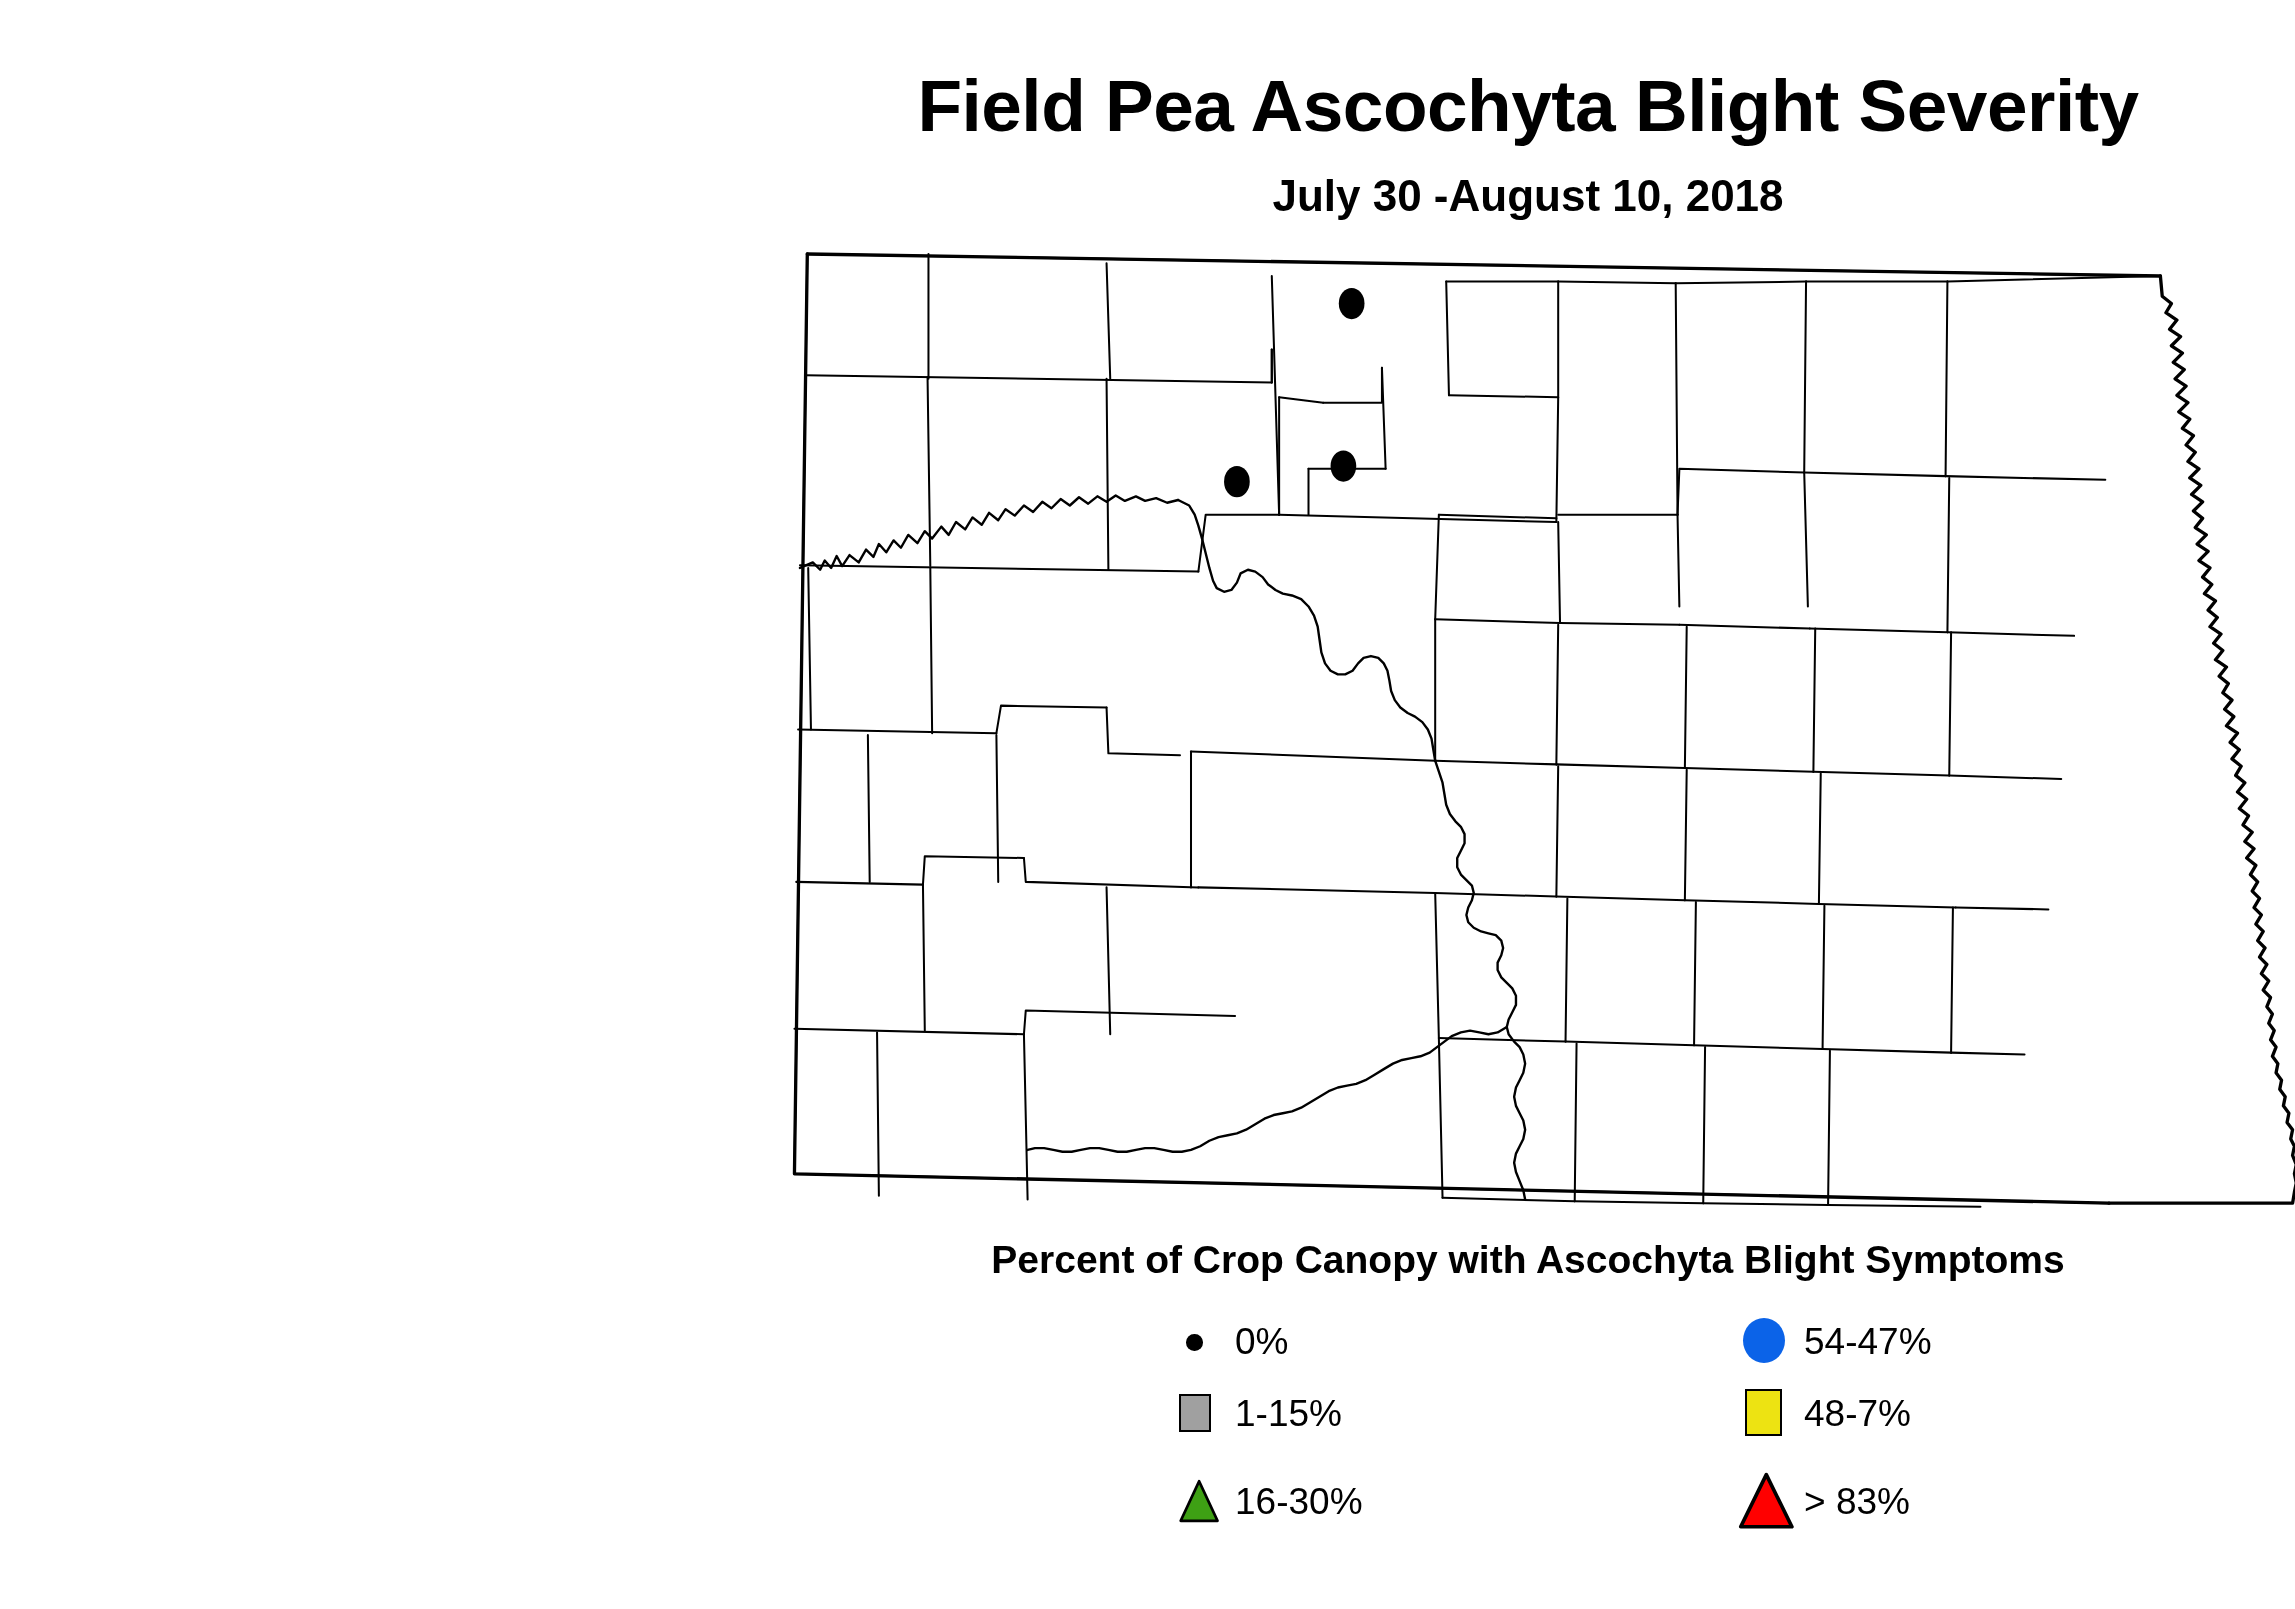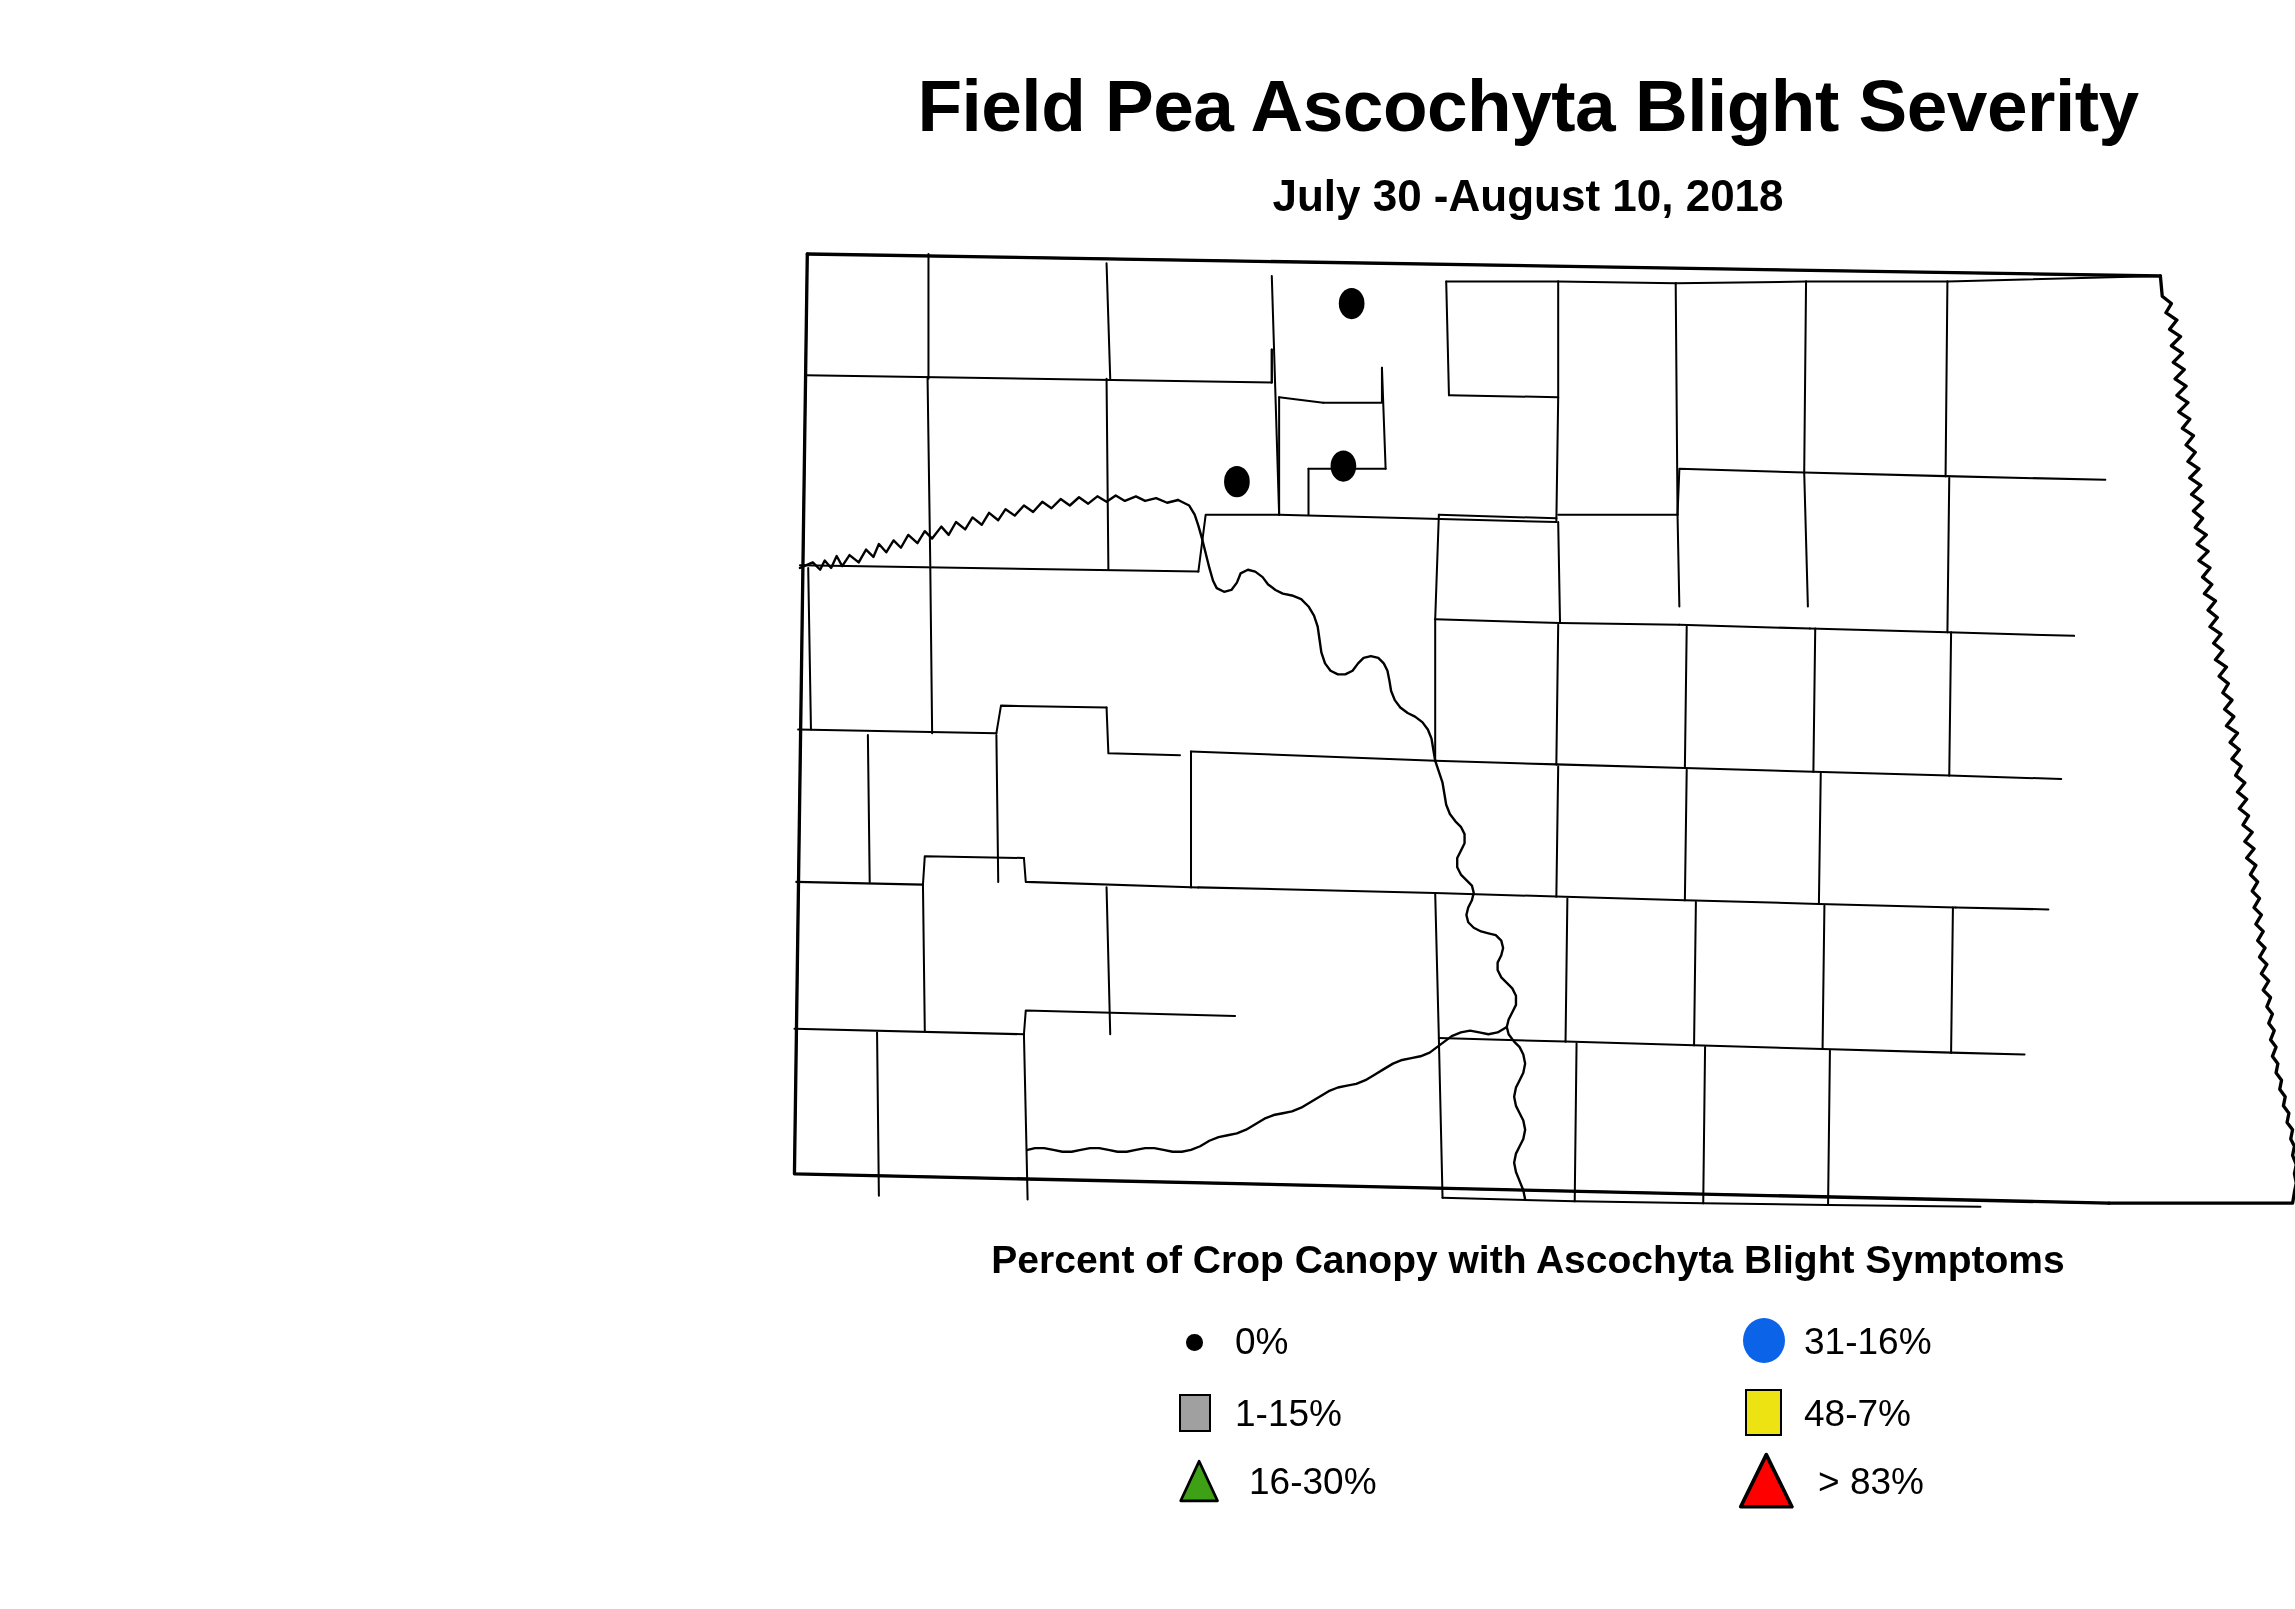--- a/index.html
+++ b/index.html
@@ -34,21 +34,21 @@
   .lgsym{width:69px;height:60px;position:relative;flex:0 0 69px;}
   .lglabel{font-size:37px;line-height:1;white-space:nowrap;}
 
   .sym-dot{position:absolute;left:17.4px;top:22px;width:17.4px;height:17.4px;border-radius:50%;background:#000;}
   .sym-sq{position:absolute;left:10px;top:12px;width:34px;height:39px;border:2.8px solid #000;box-sizing:border-box;}
 
   .col-left{left:0;}
   .col-right{left:569px;}
   .r1{top:0;}
   .r2{top:72px;}
-  .r3{top:140px;gap:14px;}
+  .r3{top:160px;}
 </style>
 </head>
 <body>
 
 <div id="title">Field Pea Ascochyta Blight Severity</div>
 <div id="subtitle">July 30 -August 10, 2018</div>
 
 <div id="mapwrap">
 <svg id="ndmap" viewBox="0 0 1780 1080" preserveAspectRatio="xMidYMid meet">
 
@@ -268,21 +268,21 @@
         <polygon points="72,22 112,108 32,108" fill="#3EA014" stroke="#000" stroke-width="6" stroke-linejoin="round"></polygon>
       </svg>
     </div>
     <div class="lglabel">16-30%</div>
   </div>
 
   <div class="lgrow col-right r1">
     <div class="lgsym">
       <span class="sym-dot" style="left:8.3px;top:7.3px;width:42px;height:45px;background:#0B63E8;"></span>
     </div>
-    <div class="lglabel">31-16%</div>
+    <div class="lglabel">54-47%</div>
   </div>
 
   <div class="lgrow col-right r2">
     <div class="lgsym">
       <span class="sym-sq" style="left:10px;top:6.4px;width:37px;height:47px;background:#EDE312;"></span>
     </div>
     <div class="lglabel">48-7%</div>
   </div>
 
   <div class="lgrow col-right r3">

